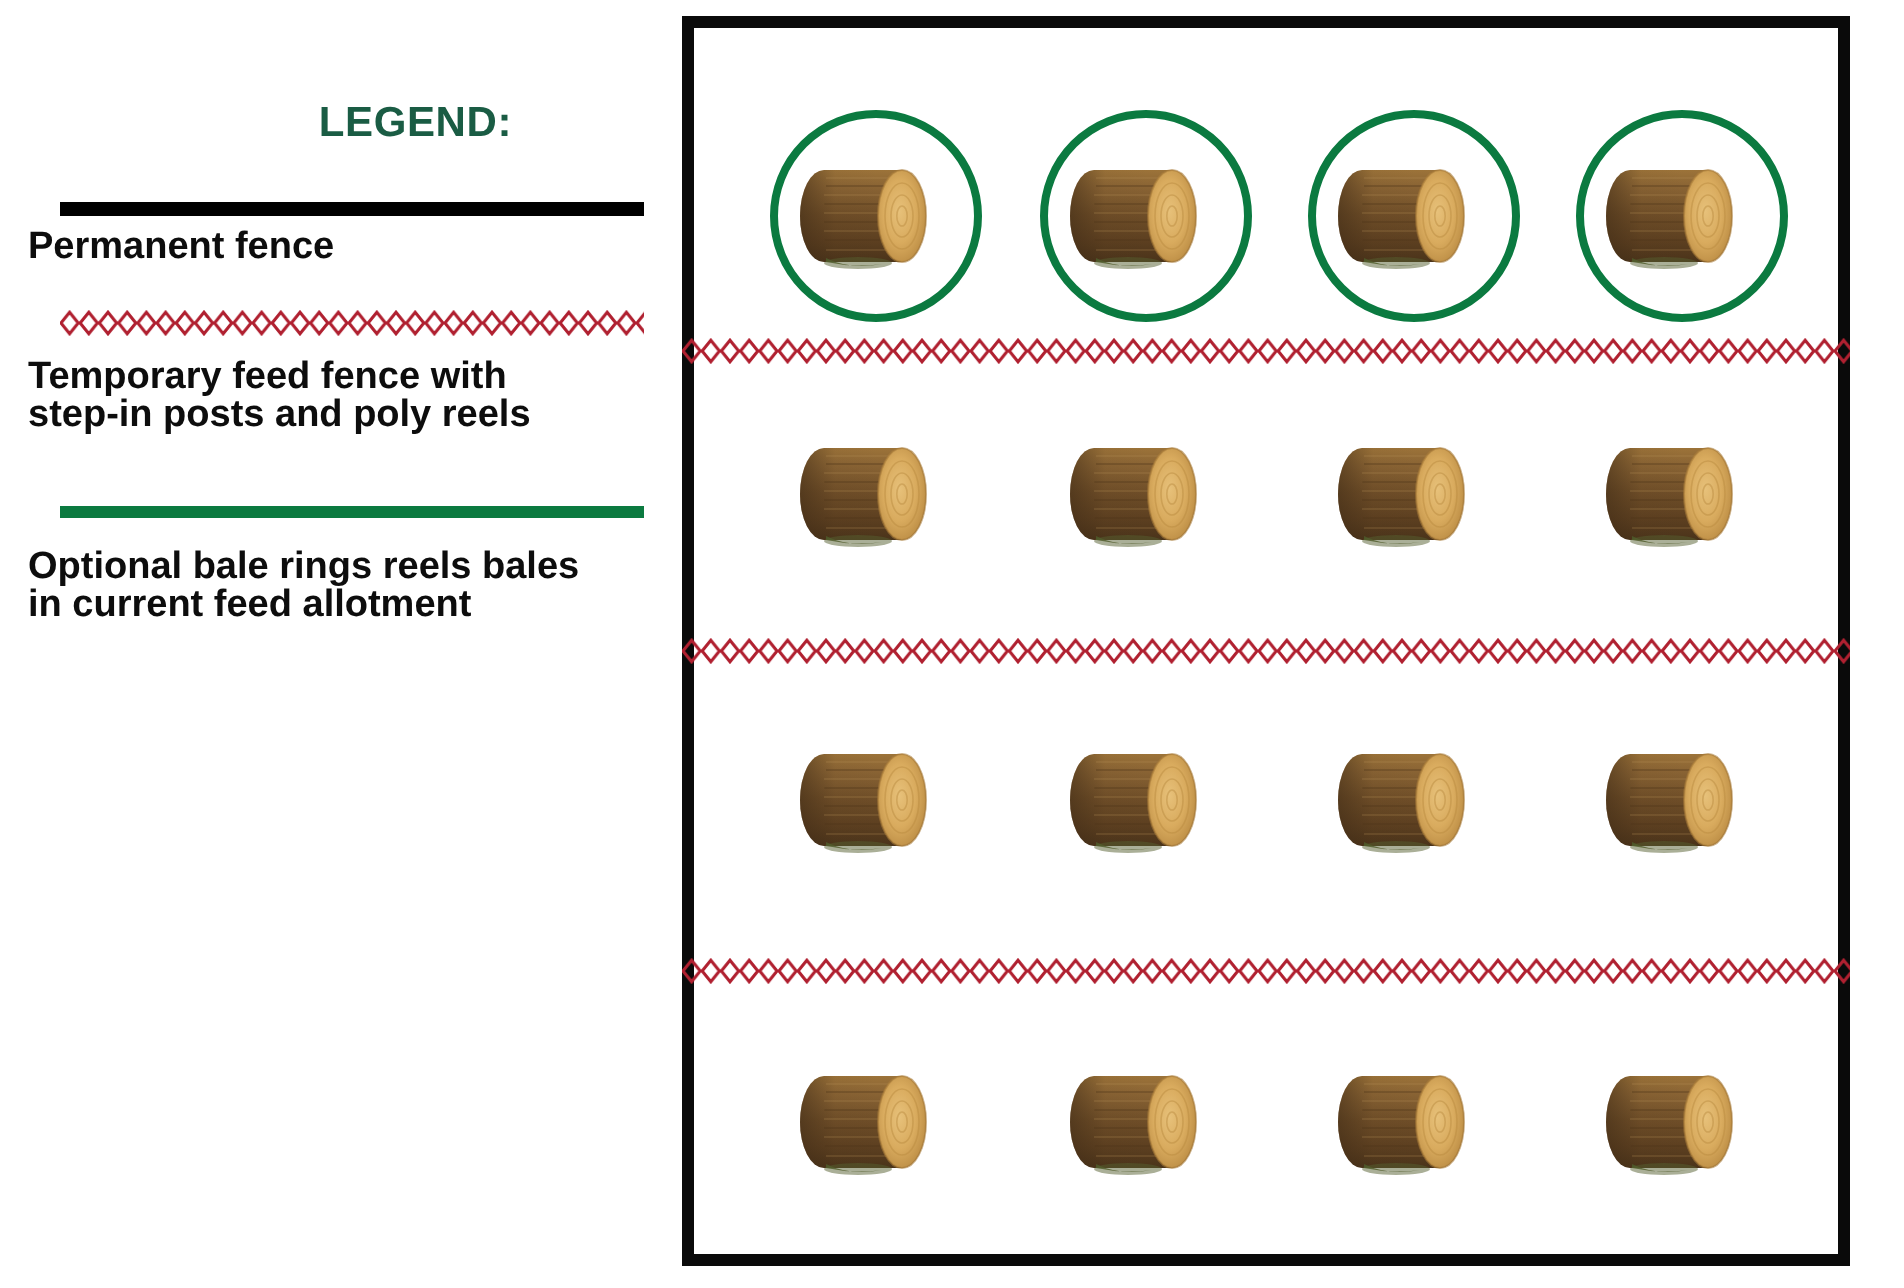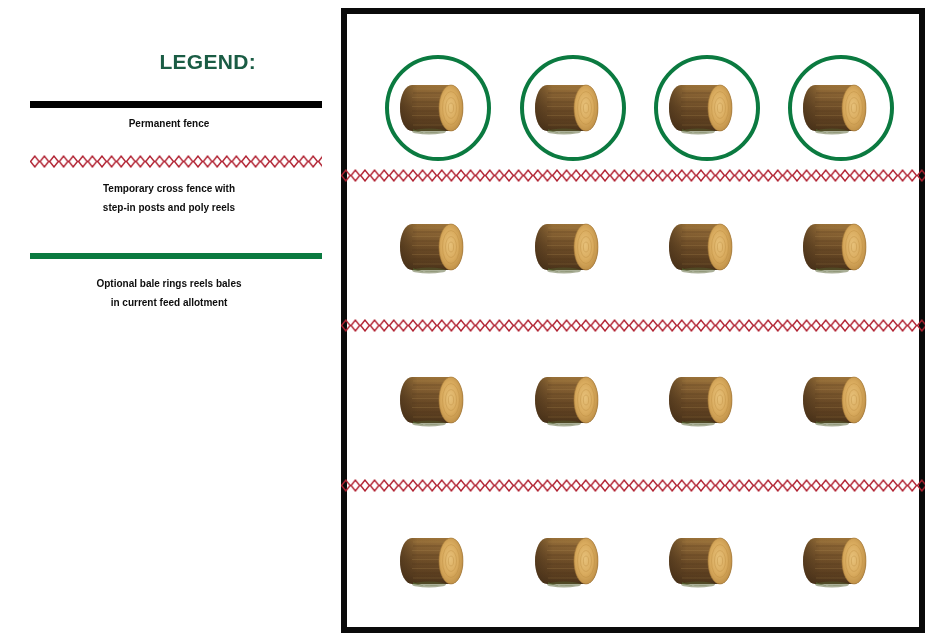--- a/index.html
+++ b/index.html
@@ -63,22 +63,22 @@
   .swatch-diamond {
     position: absolute;
     left: 0; top: 0;
     width: 292px;
     height: 13px;
   }
   .legend-label {
     position: absolute;
     right: 16px;
     width: 310px;
-    text-align: center;
-    font-size: 10px;
+    text-align: left;
+    font-size: 19px;
     font-weight: bold;
     color: #0d0d0d;
     line-height: 19px;
   }
 
   
   #diagram-frame {
     position: absolute;
     left: 341px;
     top: 8px;
@@ -153,21 +153,21 @@
     <div class="swatch-wrap" style="top:0;">
       <svg class="swatch-diamond" viewBox="0 0 292 13" preserveAspectRatio="none">
         <defs>
           <pattern id="diamondChainLegend" x="0" y="0" width="9.6" height="13" patternUnits="userSpaceOnUse">
             <path d="M4.8 1.1 L9.1 6.5 L4.8 11.9 L0.5 6.5 Z" fill="none" stroke="#b02030" stroke-width="1.5"></path>
           </pattern>
         </defs>
         <rect x="0" y="0" width="292" height="13" fill="url(#diamondChainLegend)"></rect>
       </svg>
     </div>
-    <div class="legend-label" style="top:24px; white-space:pre-line;">Temporary cross fence with
+    <div class="legend-label" style="top:24px; white-space:pre-line;">Temporary feed fence with
 step-in posts and poly reels</div>
   </div>
 
   <div class="legend-entry" style="top:250px;">
     <div class="swatch-wrap" style="top:0;">
       <div class="swatch-solid-green"></div>
     </div>
     <div class="legend-label" style="top:24px; white-space:pre-line;">Optional bale rings reels bales
 in current feed allotment</div>
   </div>

